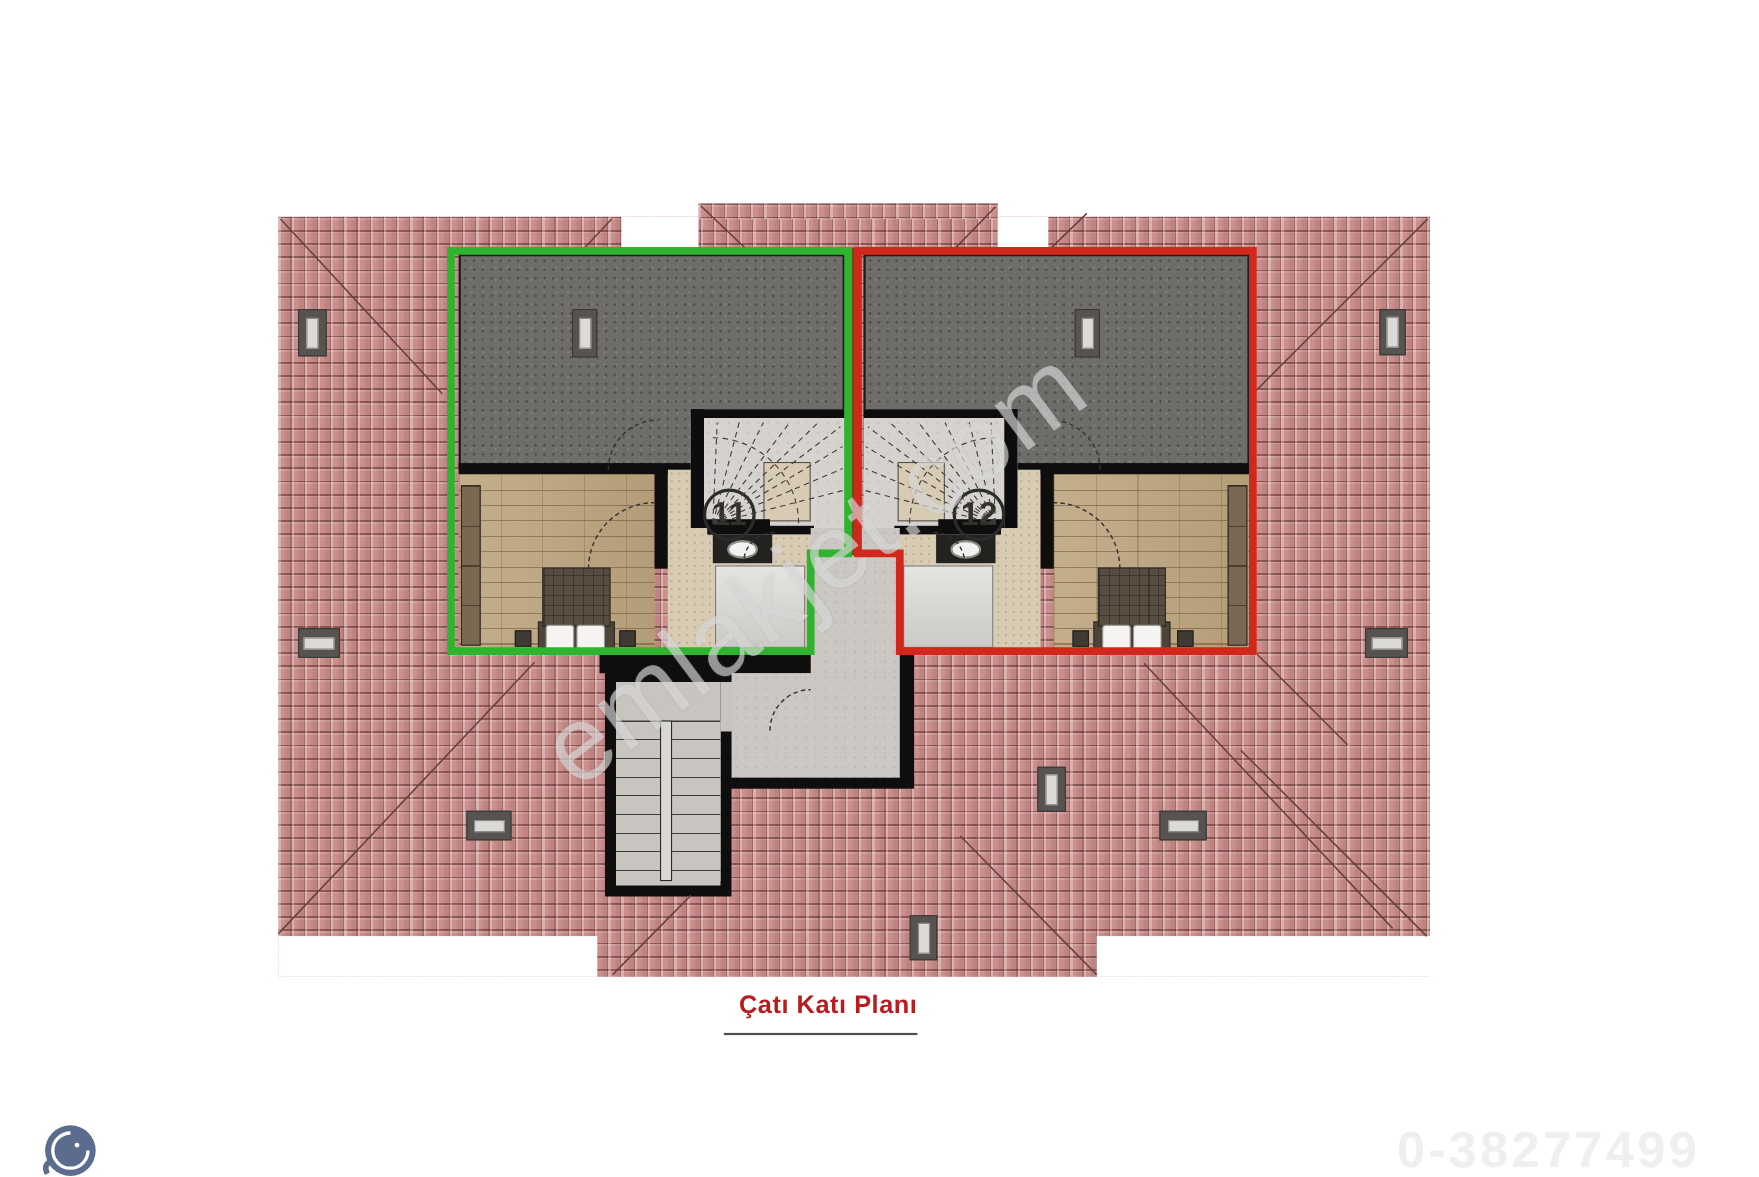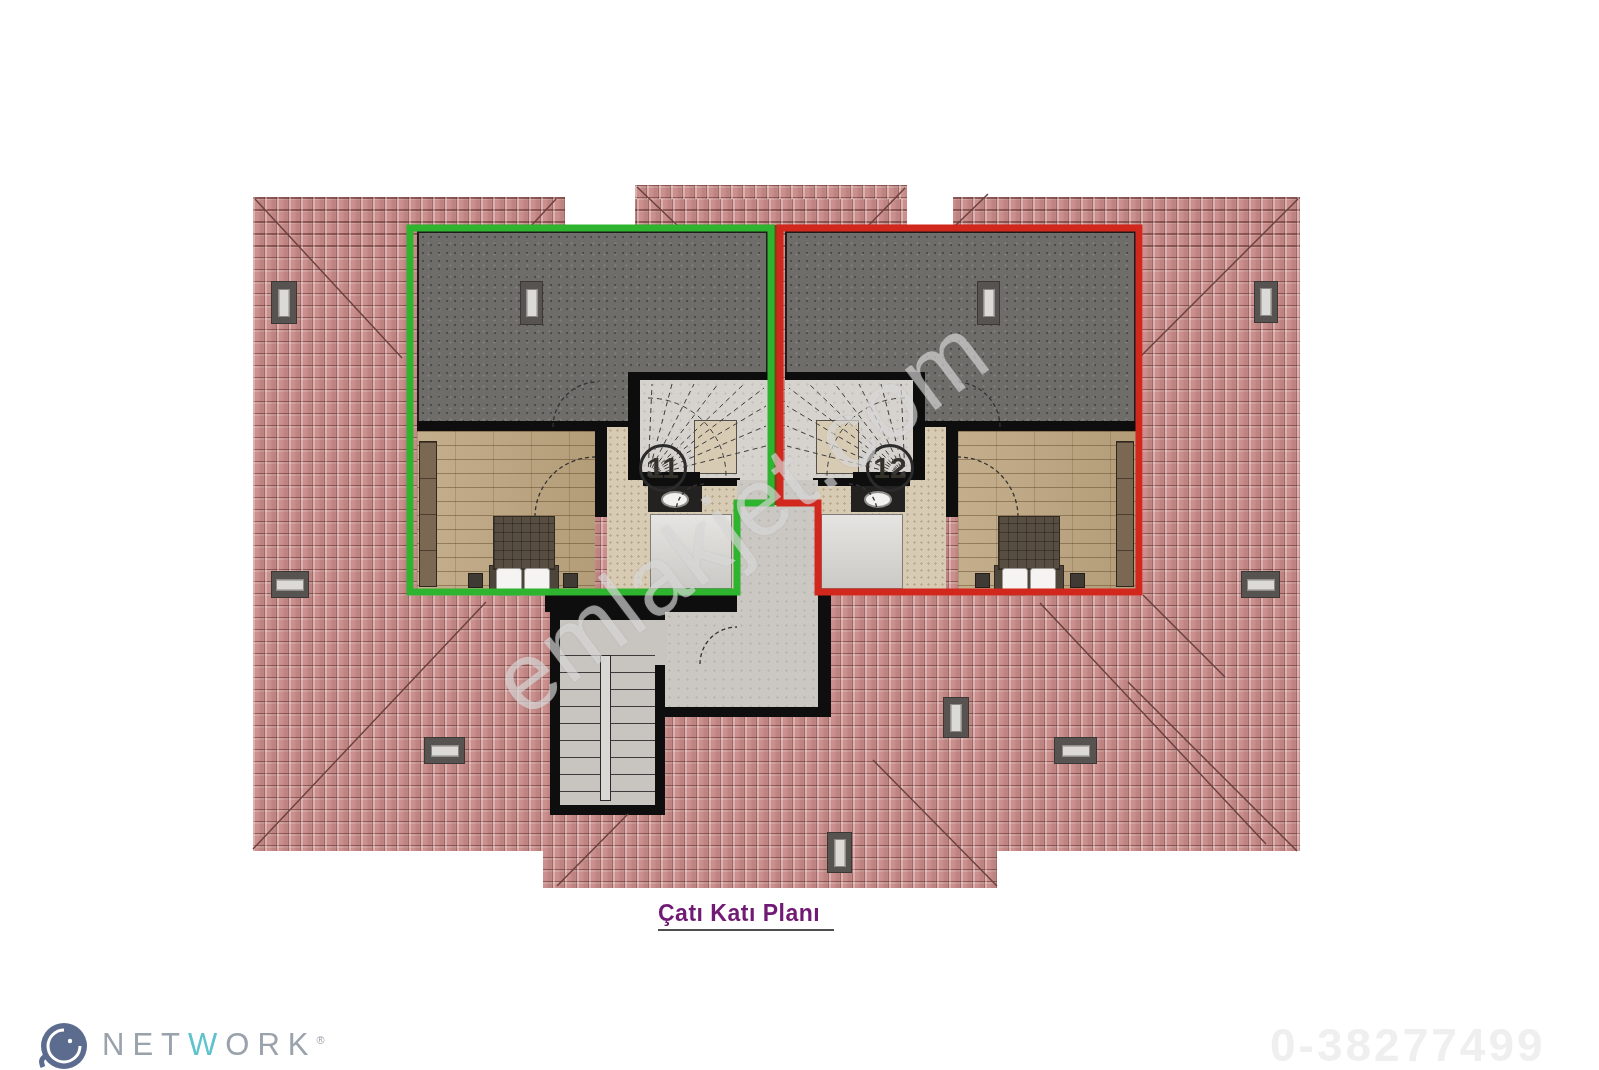--- a/index.html
+++ b/index.html
@@ -54,22 +54,22 @@
     background-image:linear-gradient(180deg, rgba(255,255,255,.35), rgba(0,0,0,.06));}
   .chim{background:#575350;border:1px solid #3a3734;}
   .chim i{position:absolute;left:50%;top:50%;transform:translate(-50%,-50%);
     background:#dcdad7;border:1px solid #8a8885;display:block;}
   .chimV i{width:9px;height:26px;}
   .chimH i{width:26px;height:9px;}
   .numcircle{border:3px solid #2b2b2b;border-radius:50%;display:flex;align-items:center;
     justify-content:center;font-size:30px;font-weight:bold;color:#33302a;}
   .newel{background:#d8cbb3;border:1px solid #55504a;}
   
-  .title{font-size:23px;font-weight:bold;color:#701a75;text-align:left;
-    padding-bottom:2px;border-bottom:2px solid #4f4f4f;letter-spacing:.5px;}
+  .title{font-size:23px;font-weight:bold;color:#b91c1c;text-align:right;
+    padding-bottom:12px;border-bottom:2px solid #4f4f4f;letter-spacing:.5px;}
   .watermark{font-size:96px;color:rgba(228,228,228,.58);letter-spacing:2px;white-space:nowrap;
     transform-origin:0 50%;transform:rotate(-37deg);text-shadow:0 0 2px rgba(140,140,140,.25);
     pointer-events:none;}
   .brand{display:flex;align-items:center;gap:10px;}
   .brand-text{font-size:31px;font-weight:500;color:#9aa2ac;letter-spacing:0;}
   .brand-text span{margin-right:8px;}
   .brand-text .teal{color:#5fc3cd;}
   .brand-reg{font-size:11px;color:#9aa2ac;vertical-align:super;}
   .refnum{font-size:46px;color:#f0eff0;letter-spacing:3px;font-weight:bold;}
   svg.overlay{position:absolute;left:0;top:0;pointer-events:none;}
@@ -238,20 +238,17 @@
 
   <div class="abs title" style="left:658px;top:900px;width:176px;">Çatı Katı Planı</div>
 
   <div class="abs brand" style="left:34px;top:1016px;">
     <svg width="58" height="58" viewBox="0 0 58 58">
       <circle cx="30" cy="30" r="23" fill="#5b6c8f"></circle>
       <path d="M30 14 a16 16 0 1 0 16 16" fill="none" stroke="#ffffff" stroke-width="3"></path>
       <circle cx="36" cy="25" r="2.2" fill="#ffffff"></circle>
       <path d="M12 40 q-7 3 -3 11" stroke="#5b6c8f" stroke-width="5" fill="none"></path>
     </svg>
-    <div class="brand-text">
-      <span>N</span><span>E</span><span>T</span><span class="teal">W</span><span>O</span><span>R</span><span>K</span><span class="brand-reg">®</span>
-    </div>
   </div>
 
   <div class="abs refnum" style="left:1270px;top:1018px;">0-38277499</div>
 
 </div>
 
 </body></html>

